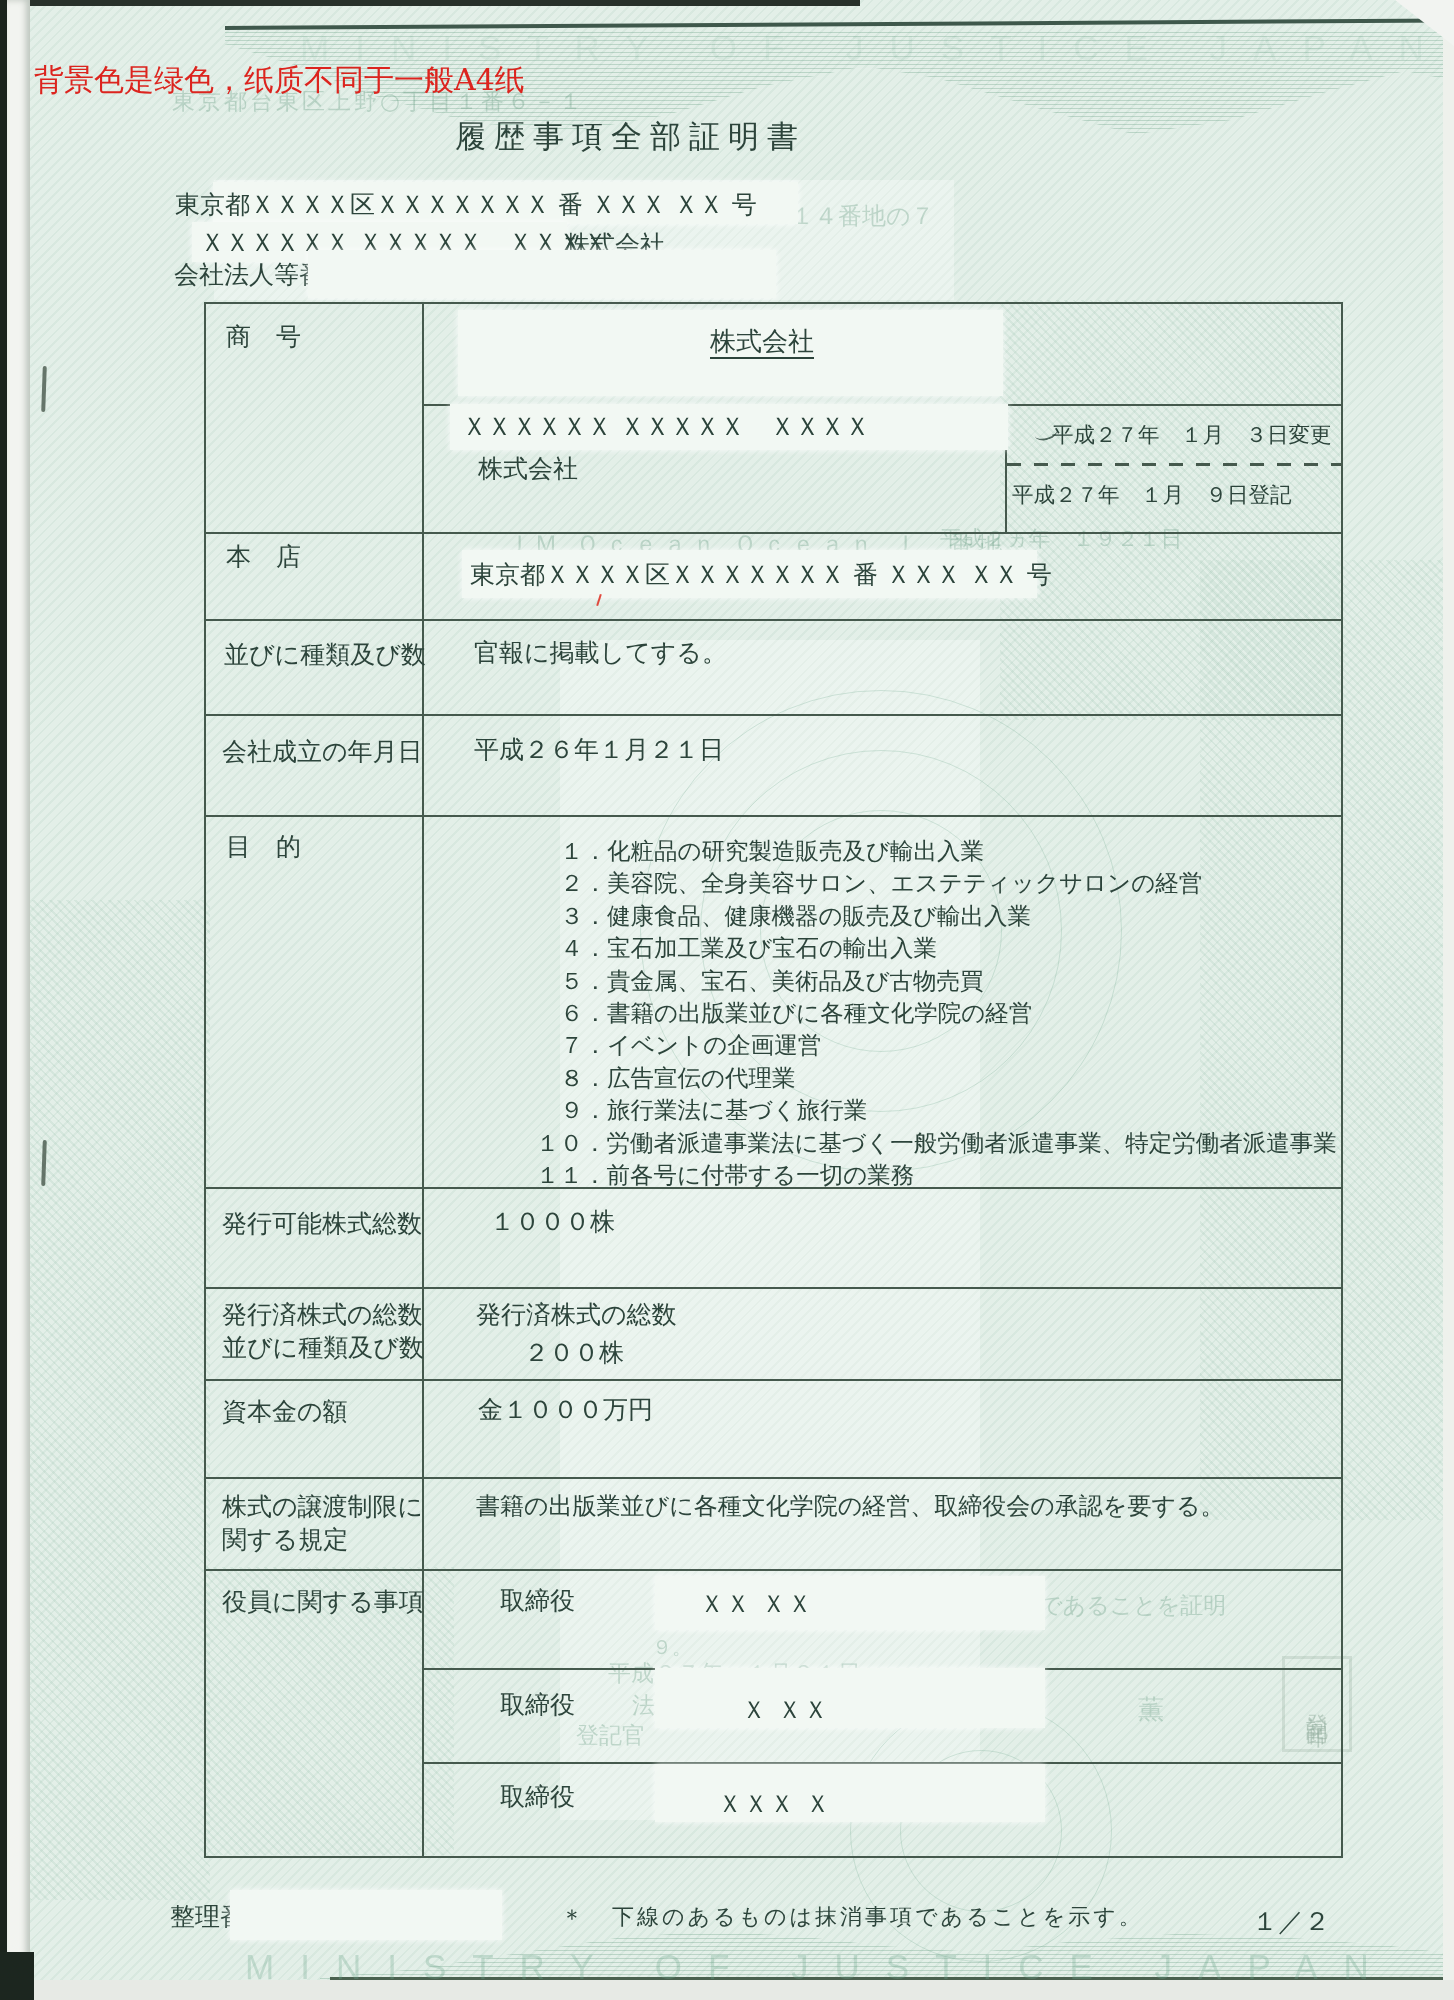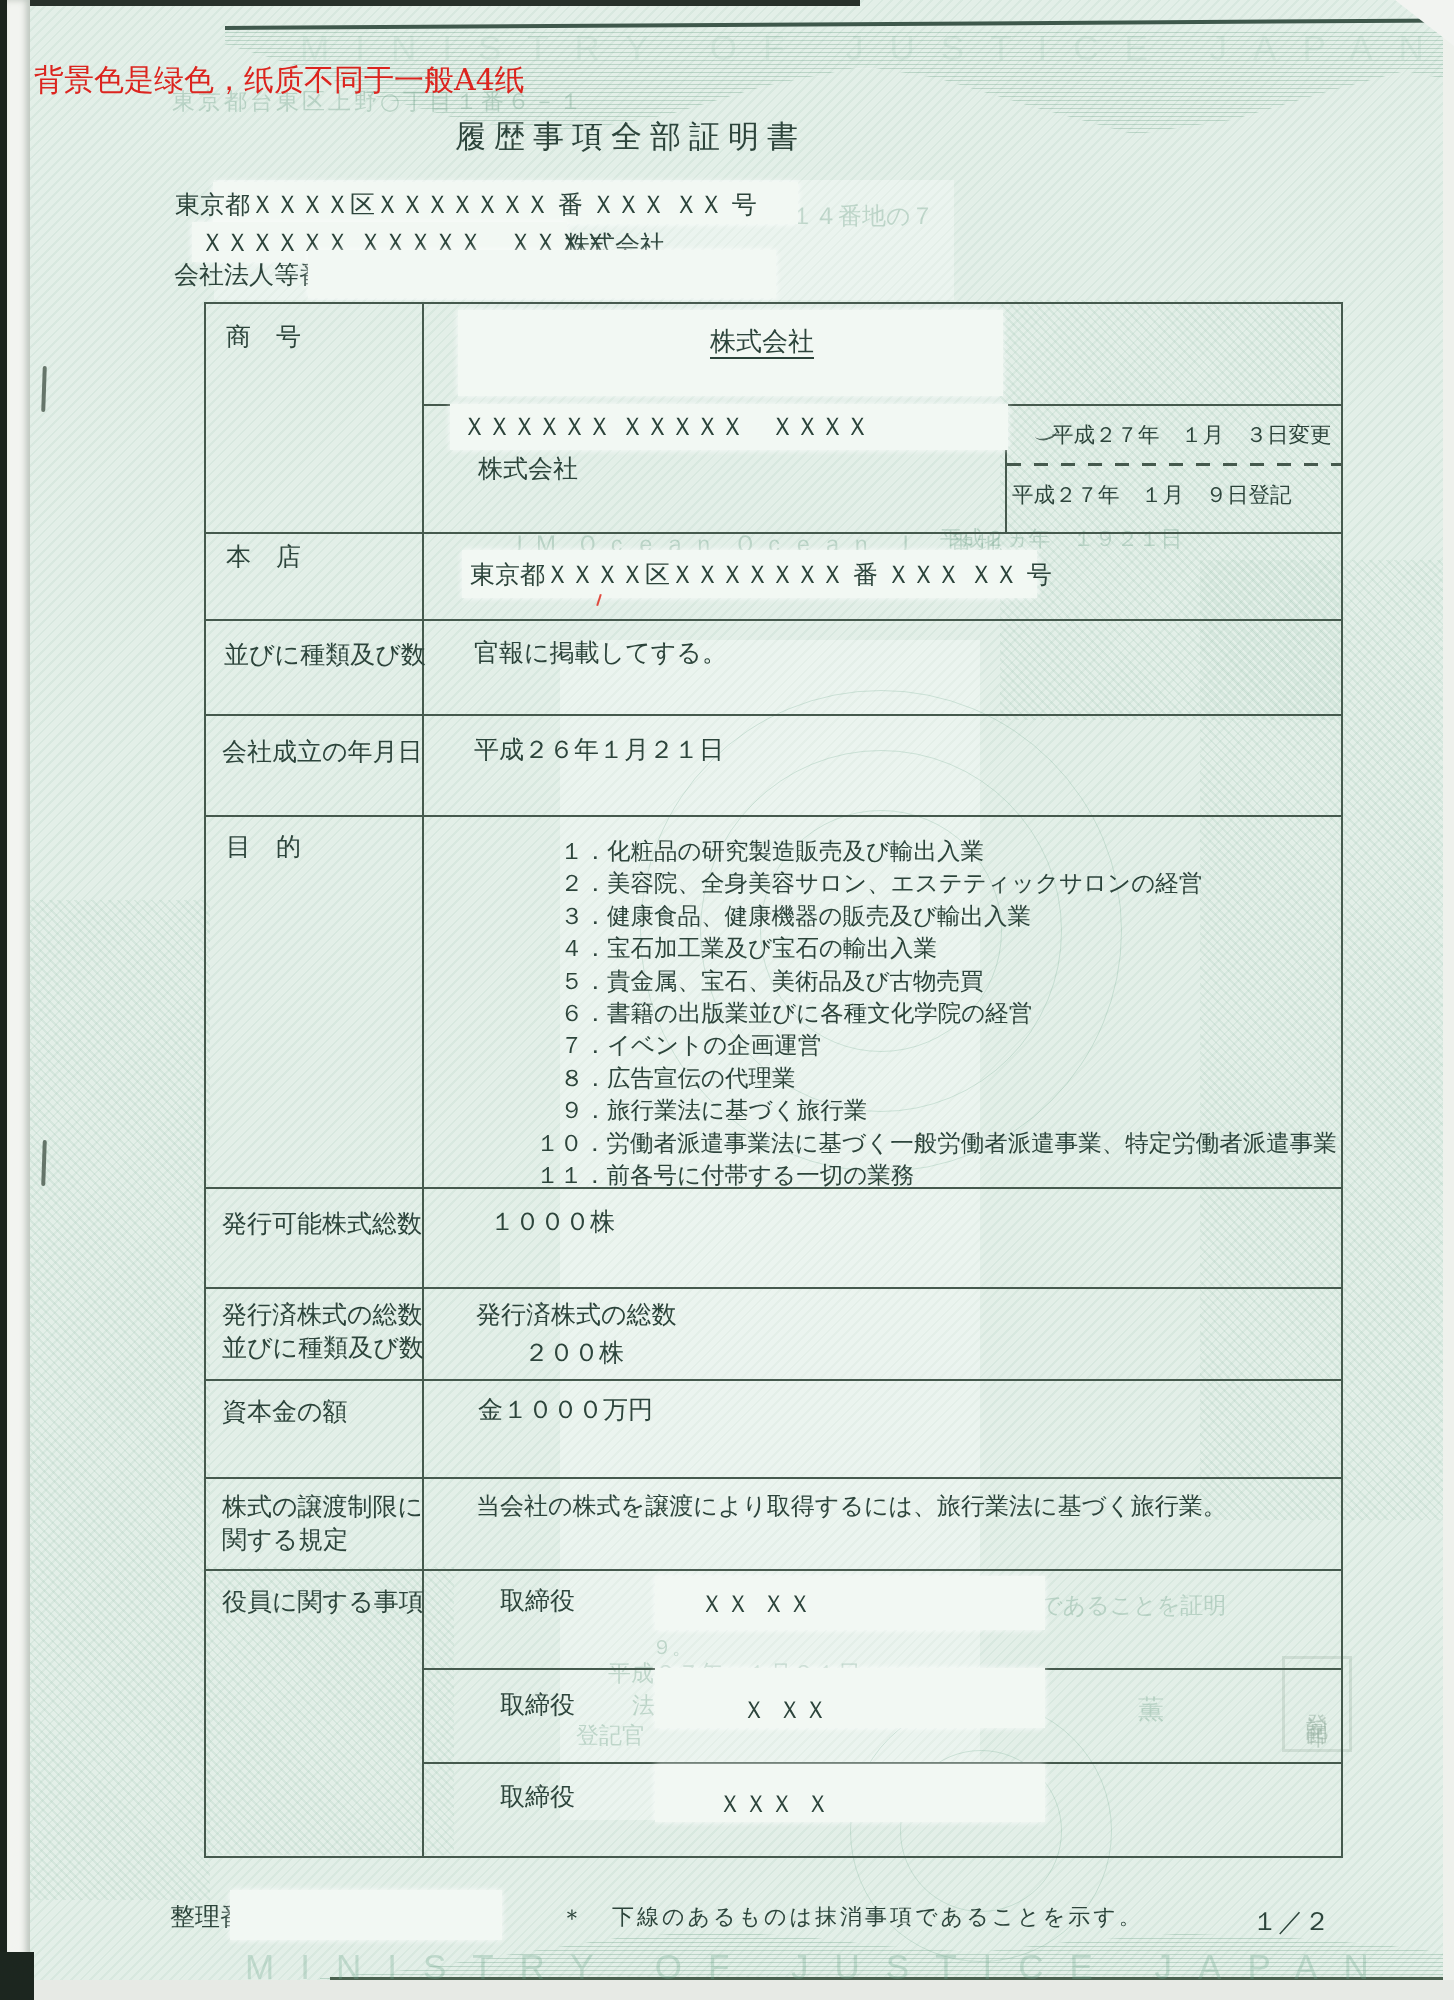--- a/index.html
+++ b/index.html
@@ -155,21 +155,21 @@
     <div>１１．前各号に付帯する一切の業務</div>
   </div>
 
   <div class="t" style="left:490px;top:1205px;font-size:25px;">１０００株</div>
 
   <div class="t" style="left:476px;top:1298px;font-size:25px;">発行済株式の総数</div>
   <div class="t" style="left:524px;top:1336px;font-size:25px;">２００株</div>
 
   <div class="t" style="left:478px;top:1393px;font-size:25px;">金１０００万円</div>
 
-  <div class="t" style="left:476px;top:1490px;font-size:24px;">当会社の株式を譲渡により取得するには、旅行業法に基づく旅行業。</div>
+  <div class="t" style="left:476px;top:1490px;font-size:24px;">書籍の出版業並びに各種文化学院の経営、取締役会の承認を要する。</div>
 
   <div class="t" style="left:500px;top:1584px;font-size:25px;">取締役</div>
   <div class="wbox" style="left:655px;top:1576px;width:390px;height:54px;"></div>
   <div class="t" style="left:700px;top:1588px;font-size:24px;letter-spacing:2px;">ＸＸ ＸＸ</div>
 
   <div class="t" style="left:500px;top:1688px;font-size:25px;">取締役</div>
   <div class="wbox" style="left:655px;top:1668px;width:390px;height:60px;"></div>
   <div class="t" style="left:742px;top:1694px;font-size:24px;letter-spacing:2px;">Ｘ ＸＸ</div>
 
   <div class="t" style="left:500px;top:1780px;font-size:25px;">取締役</div>

